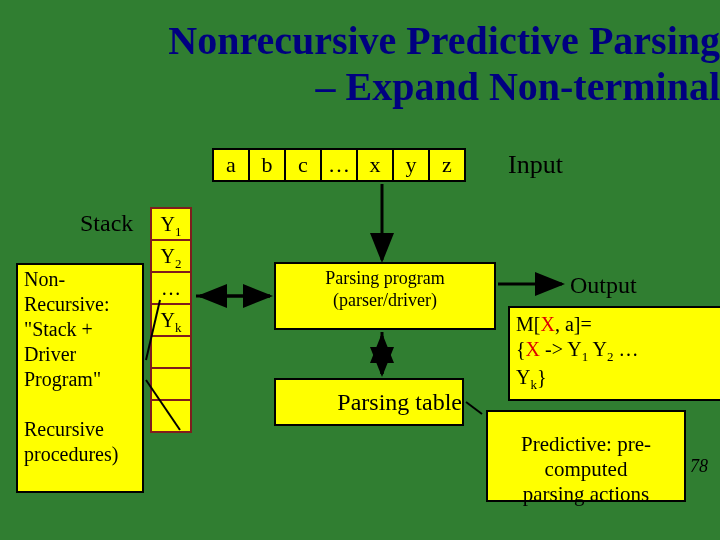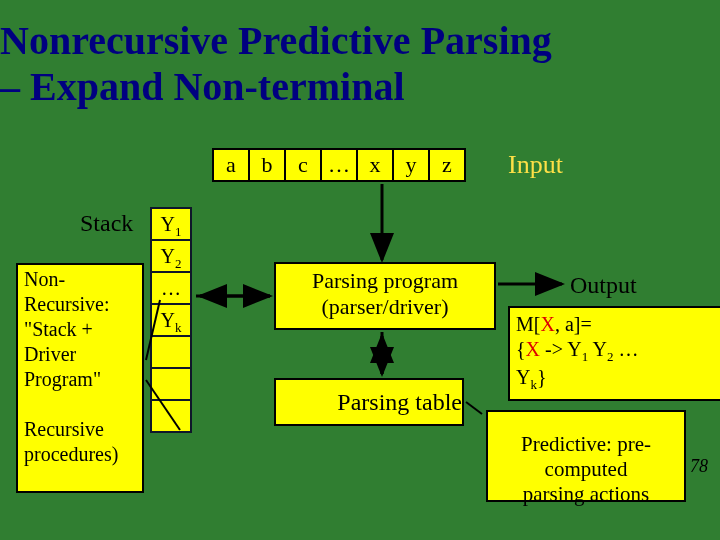--- a/index.html
+++ b/index.html
@@ -6,21 +6,21 @@
   body {
     margin: 0;
     width: 720px;
     height: 540px;
     background: #307e31;
     font-family: "Times New Roman", serif;
     position: relative;
     overflow: hidden;
   }
   .title {
-    text-align: left;
+    text-align: right;
     font-size: 40px;
     font-weight: bold;
     color: #000080;
     padding-top: 18px;
     line-height: 1.15;
   }
   .input-tape {
     position: absolute;
     top: 148px;
     left: 214px;
@@ -35,58 +35,58 @@
     text-align: center;
     line-height: 30px;
     font-size: 22px;
     color: #000;
   }
   .input-label {
     position: absolute;
     top: 150px;
     left: 508px;
     font-size: 26px;
-    color: #fde047;
+    color: #000000;
   }
   .stack-label {
     position: absolute;
     top: 210px;
     left: 80px;
     font-size: 24px;
     color: #000;
   }
   .stack {
     position: absolute;
     top: 209px;
     left: 150px;
     display: flex;
     flex-direction: column;
   }
   .stack-cell {
     width: 42px;
     height: 34px;
     background: #ffff00;
-    border: 2px solid #0f172a;
+    border: 2px solid #7f1d1d;
     margin-top: -2px;
     text-align: center;
     line-height: 30px;
     font-size: 20px;
     color: #000;
   }
   .sub { font-size: 0.65em; vertical-align: sub; }
   .parsing-program {
     position: absolute;
     top: 262px;
     left: 274px;
     width: 222px;
     height: 68px;
     background: #ffff00;
     border: 2px solid #000;
     text-align: center;
-    font-size: 22px;
+    font-size: 18px;
     padding-top: 4px;
     line-height: 1.2;
   }
   .parsing-table {
     position: absolute;
     top: 378px;
     left: 274px;
     width: 190px;
     height: 48px;
     background: #ffff00;

